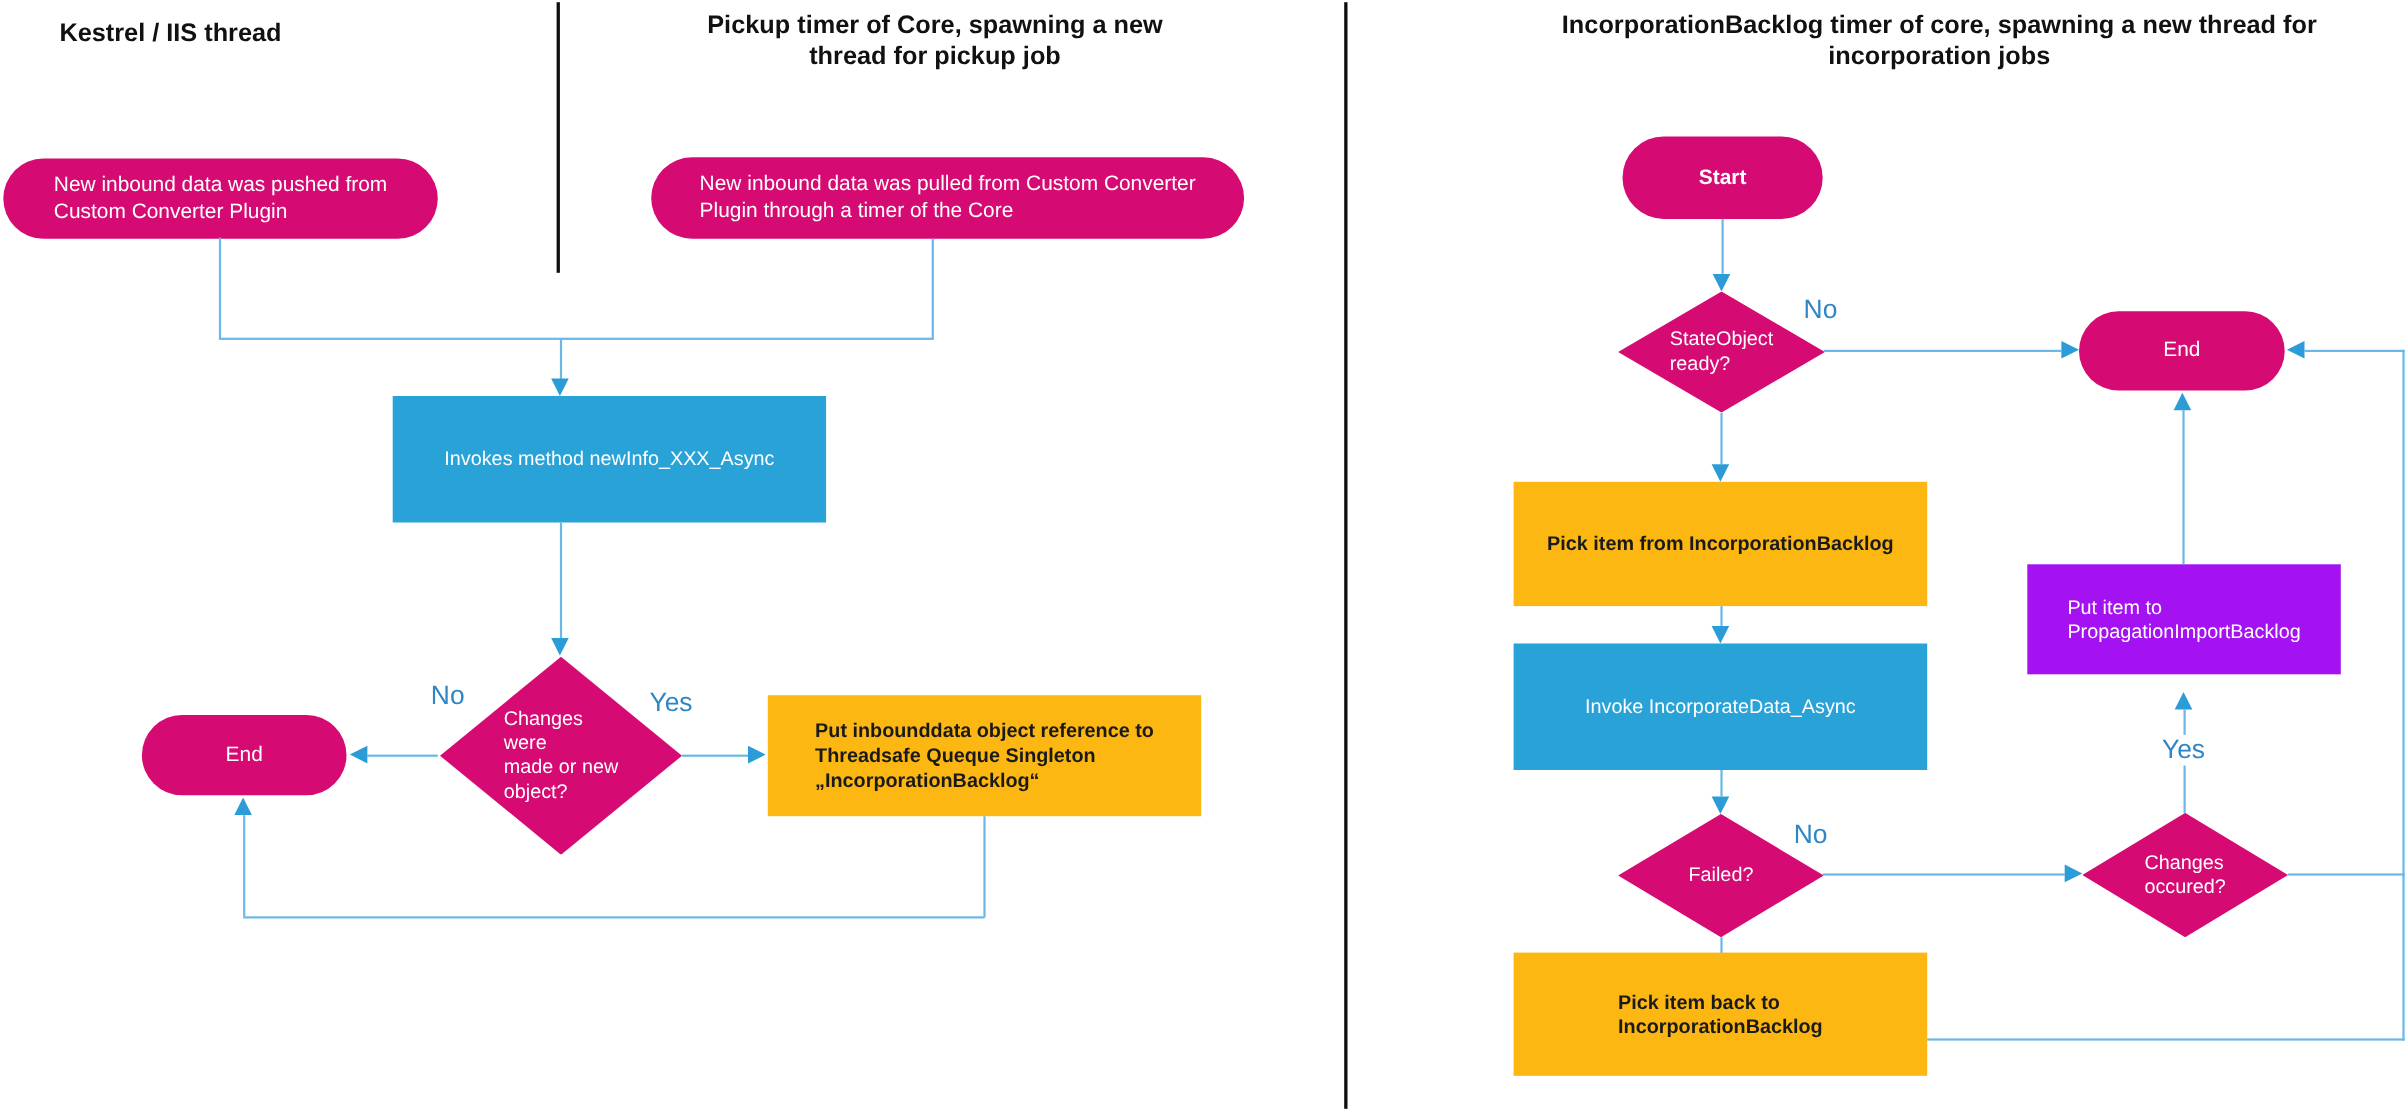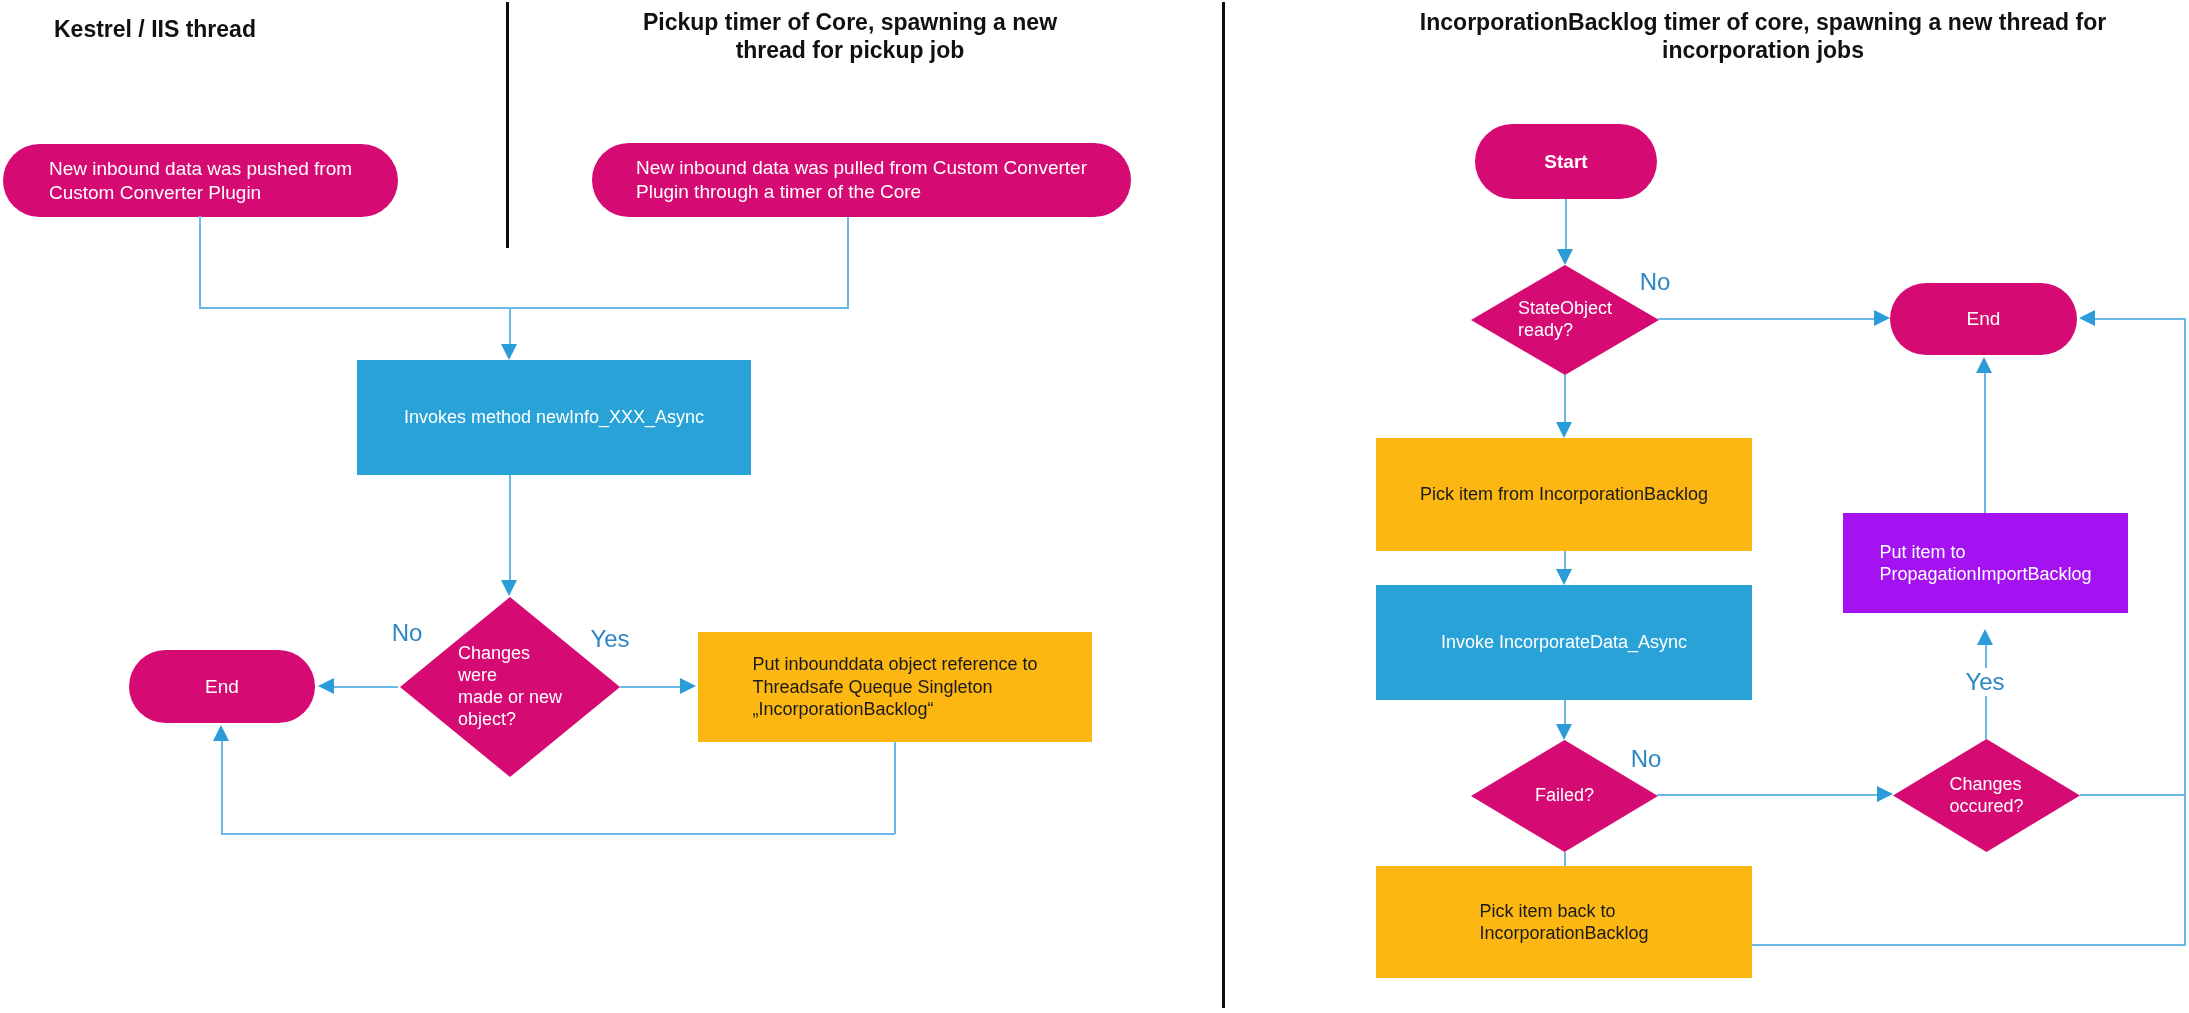--- a/index.html
+++ b/index.html
@@ -12,21 +12,21 @@
     line-height:28px;white-space:pre-line;
   }
   .title.center{text-align:center;}
   .sep{position:absolute;width:3px;background:var(--separator);}
   .node{
     position:absolute;display:flex;align-items:center;justify-content:center;
     white-space:pre-line;font-size:18px;line-height:1.25;
   }
   .stadium{background:var(--magenta);color:#fff;border-radius:38px;font-size:19px;}
   .rect-blue{background:var(--blue);color:#fff;}
-  .rect-orange{background:var(--orange);color:#1a1a1a;}
+  .rect-orange{background:var(--orange);color:#1a1a1a;font-weight:bold;}
   .rect-purple{background:var(--purple);color:#fff;}
   .diamond{
     background:var(--magenta);color:#fff;
     clip-path:polygon(50% 0,100% 50%,50% 100%,0 50%);
     line-height:1.22;
   }
   .hline{position:absolute;height:2px;background:var(--line);}
   .vline{position:absolute;width:2px;background:var(--line);}
   .arr{position:absolute;width:0;height:0;}
   .arr.down{border-left:8px solid transparent;border-right:8px solid transparent;border-top:16px solid var(--arrow);}

